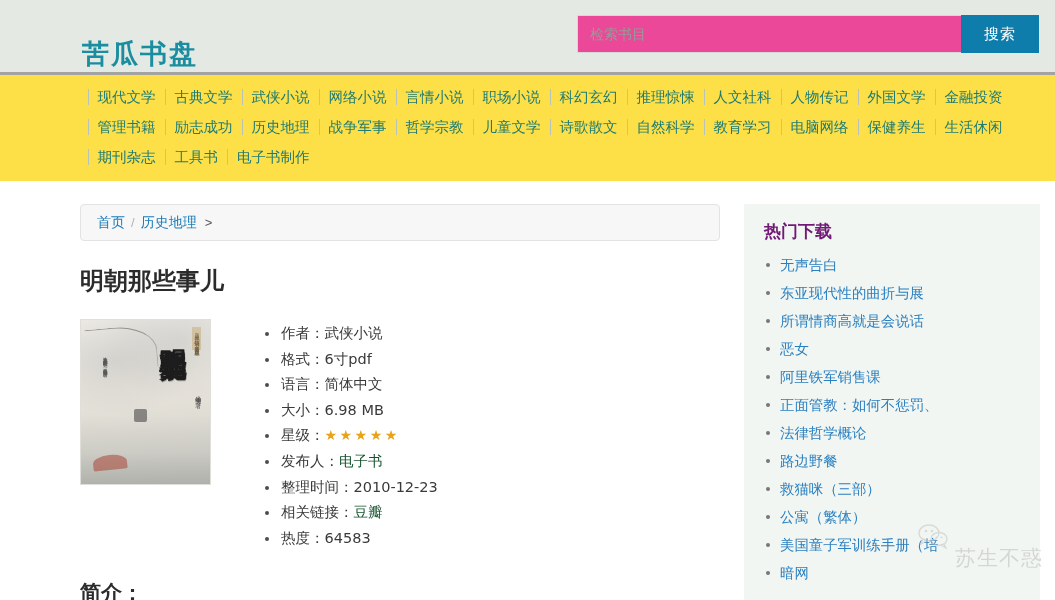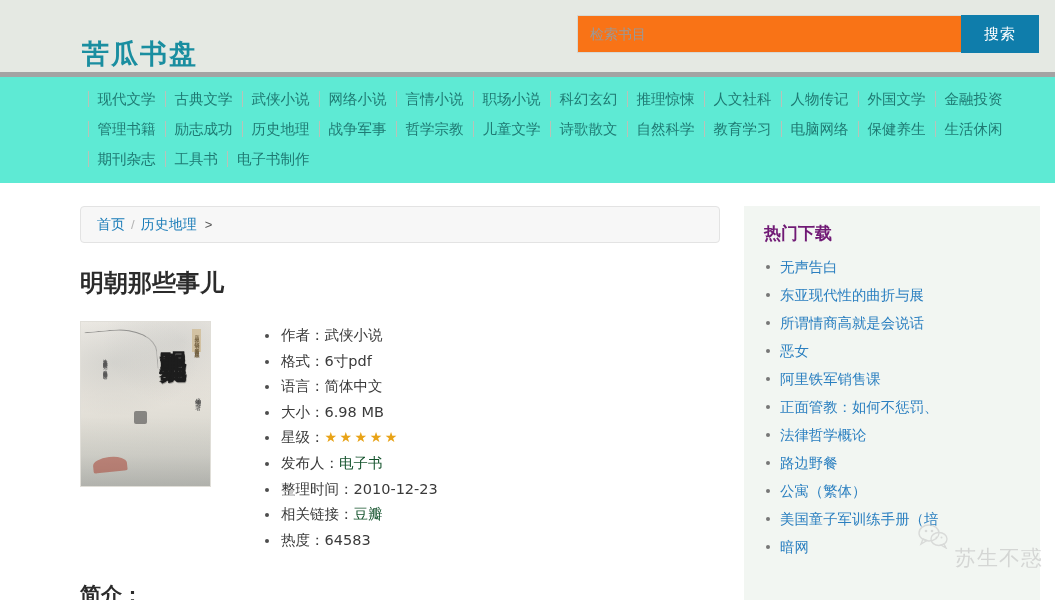--- a/index.html
+++ b/index.html
@@ -33,43 +33,43 @@
     left: 577px;
     top: 15px;
     display: flex;
     height: 38px;
     width: 462px;
   }
   .search-input {
     flex: 1;
     border: 1px solid #d6d9d4;
     border-right: none;
-    background: #f97316;
+    background: #ec4899;
     font-size: 14px;
     padding: 0 12px;
     color: #333;
     outline: none;
     font-family: "DejaVu Sans", "Liberation Sans", sans-serif;
   }
   .search-input::placeholder { color: #999; }
   .search-btn {
     width: 78px;
     background: #0f7dab;
     color: #fff;
     border: none;
     font-size: 15px;
     cursor: pointer;
     letter-spacing: 1px;
     font-family: "DejaVu Sans", "Liberation Sans", sans-serif;
   }
 
   
   .nav {
-    background: #5eead4;
-    border-top: 5px solid #a3a3a3;
+    background: #fde047;
+    border-top: 3px solid #a3a3a3;
     padding: 7px 16px 9px 0;
     min-height: 64px;
   }
   .nav-inner {
     width: 1000px;
     margin: 0 auto;
     padding-left: 68px;
     line-height: 29px;
   }
   .nav-item {
@@ -353,20 +353,21 @@
       <div class="side-title">热门下载</div>
       <ul class="side-list" id="sideList">
           <li><a href="#">无声告白</a></li>
           <li><a href="#">东亚现代性的曲折与展</a></li>
           <li><a href="#">所谓情商高就是会说话</a></li>
           <li><a href="#">恶女</a></li>
           <li><a href="#">阿里铁军销售课</a></li>
           <li><a href="#">正面管教：如何不惩罚、</a></li>
           <li><a href="#">法律哲学概论</a></li>
           <li><a href="#">路边野餐</a></li>
+          <li><a href="#">救猫咪（三部）</a></li>
           <li><a href="#">公寓（繁体）</a></li>
           <li><a href="#">美国童子军训练手册（培</a></li>
           <li><a href="#">暗网</a></li>
         </ul>
     </div>
   </div>
 
   <div class="watermark">
     <span>
       <svg width="30" height="25" viewBox="0 0 30 25">

